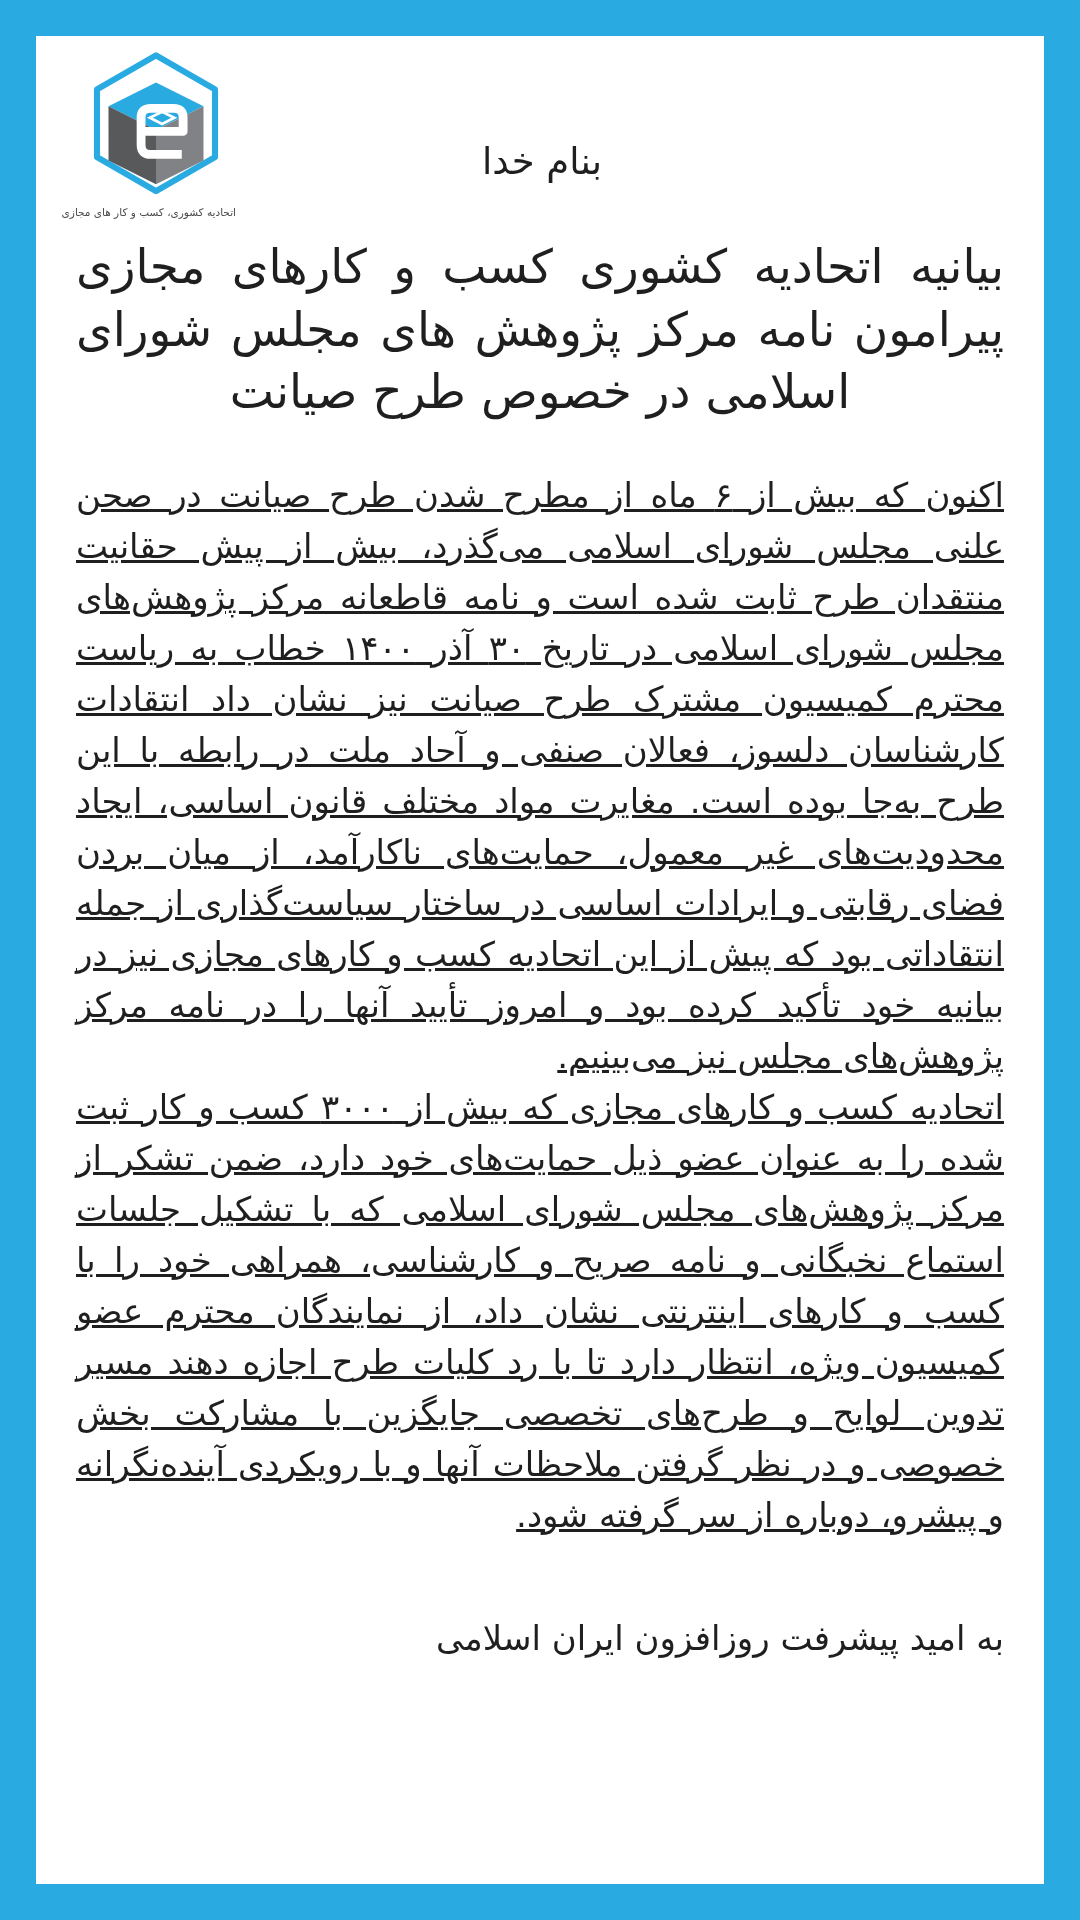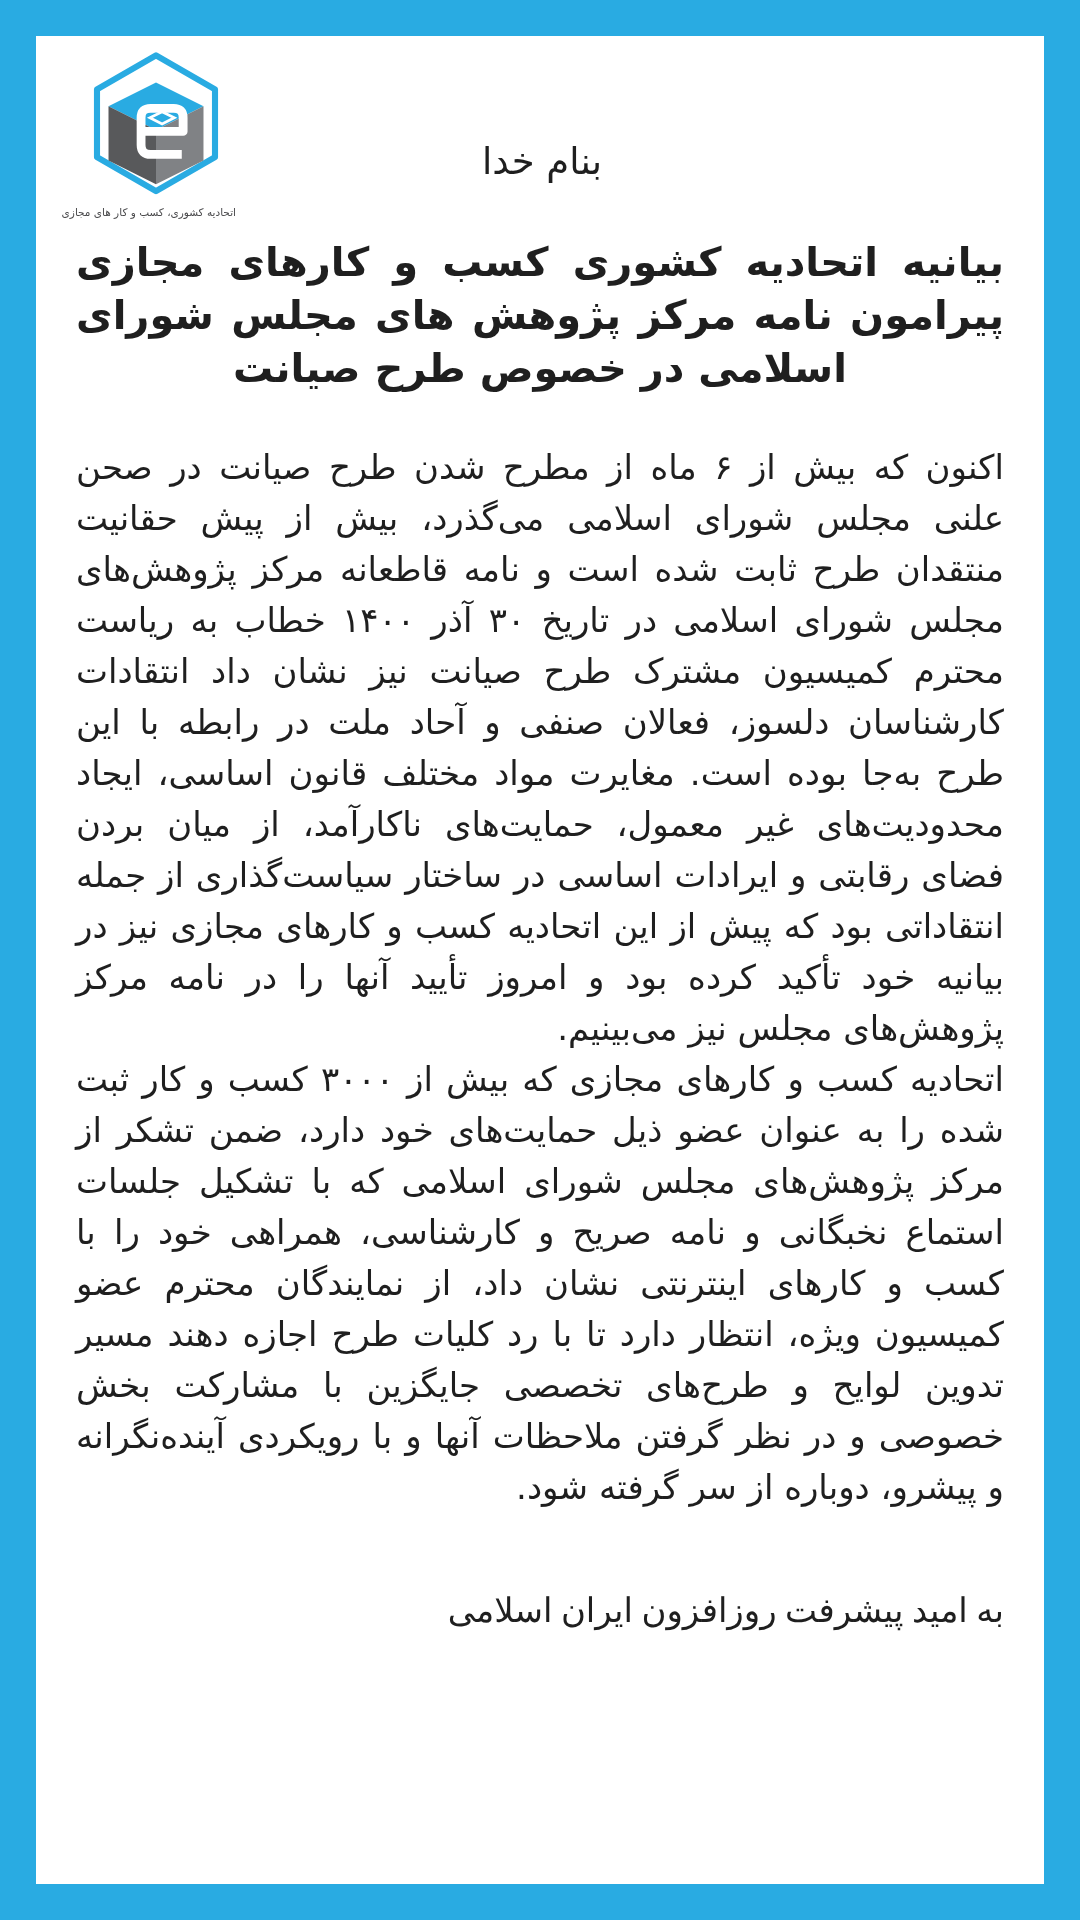--- a/index.html
+++ b/index.html
@@ -50,42 +50,42 @@
     left: 4px;
     right: 0;
     top: 100px;
     text-align: center;
     font-size: 37px;
     line-height: 1.4;
     font-weight: normal;
   }
   .heading {
     margin: 0;
-    font-size: 40px;
-    font-weight: bold;
+    font-size: 47px;
+    font-weight: normal;
     line-height: 1.33;
     text-align: justify;
     text-align-last: center;
   }
   .content {
     margin-top: 46px;
+    text-decoration: underline;
   }
   .para {
     margin: 0;
     font-size: 34px;
     line-height: 1.5;
     text-align: justify;
     text-justify: inter-word;
   }
   .closing {
     margin: 72px 0 0 0;
     font-size: 34px;
     line-height: 1.5;
     text-align: right;
-    font-family: Liberation Serif, serif;
   }
   .signature {
     margin: 40px 0 0 0;
     font-size: 34px;
     line-height: 1.5;
     text-align: right;
   }
 </style>
 </head>
 <body>

